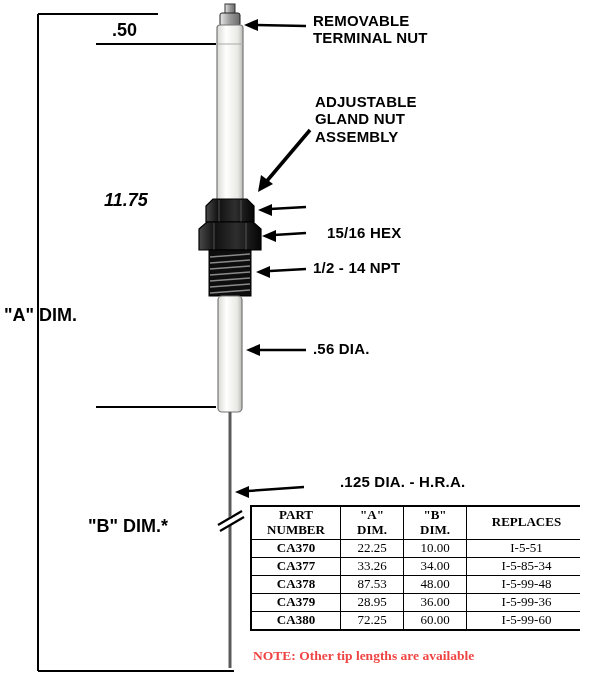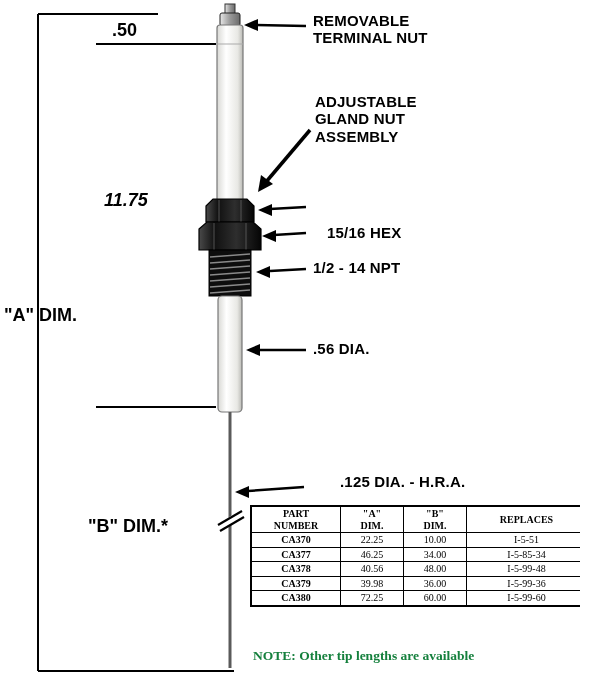--- a/index.html
+++ b/index.html
@@ -9,31 +9,31 @@
   }
   #artwork{position:absolute;left:0;top:0;width:600px;height:684px;}
   .lbl{
     position:absolute;font-weight:bold;color:#000;font-size:15px;line-height:1.15;
     white-space:pre-line;letter-spacing:0.2px;
   }
   .dim{position:absolute;font-weight:bold;color:#000;font-size:18px;}
   .spec-table{
     position:absolute;left:250px;top:505px;width:338px;
     border-collapse:collapse;background:#fff;
-    font-family:"Liberation Serif",serif;font-size:10px;color:#000;
+    font-family:"Liberation Serif",serif;font-size:13px;color:#000;
   }
   .spec-table th,.spec-table td{
     border:1px solid #000;text-align:center;padding:1px 3px;line-height:1.15;
   }
   .spec-table table, .spec-table{border:2px solid #000;}
   .spec-table th{font-weight:bold;white-space:pre-line;vertical-align:middle;}
   .spec-table td.part{font-weight:bold;}
   .note{
     position:absolute;left:253px;top:648px;
-    font-family:"Liberation Serif",serif;font-weight:bold;font-size:13.5px;color:#15803d;
+    font-family:"Liberation Serif",serif;font-weight:bold;font-size:13.5px;color:#ef4444;
   }
 </style>
 </head>
 <body>
 
 <div id="stage">
 
   <svg id="artwork" viewBox="0 0 600 684" xmlns="http://www.w3.org/2000/svg">
     <defs>
       <linearGradient id="ceramic" x1="0" y1="0" x2="1" y2="0">
@@ -158,33 +158,33 @@
     </thead>
     <tbody>
       <tr>
         <td class="part">CA370</td>
         <td>22.25</td>
         <td>10.00</td>
         <td>I-5-51</td>
       </tr>
       <tr>
         <td class="part">CA377</td>
-        <td>46.25</td>
+        <td>33.26</td>
         <td>34.00</td>
         <td>I-5-85-34</td>
       </tr>
       <tr>
         <td class="part">CA378</td>
-        <td>40.56</td>
+        <td>87.53</td>
         <td>48.00</td>
         <td>I-5-99-48</td>
       </tr>
       <tr>
         <td class="part">CA379</td>
-        <td>39.98</td>
+        <td>28.95</td>
         <td>36.00</td>
         <td>I-5-99-36</td>
       </tr>
       <tr>
         <td class="part">CA380</td>
         <td>72.25</td>
         <td>60.00</td>
         <td>I-5-99-60</td>
       </tr>
     </tbody>

